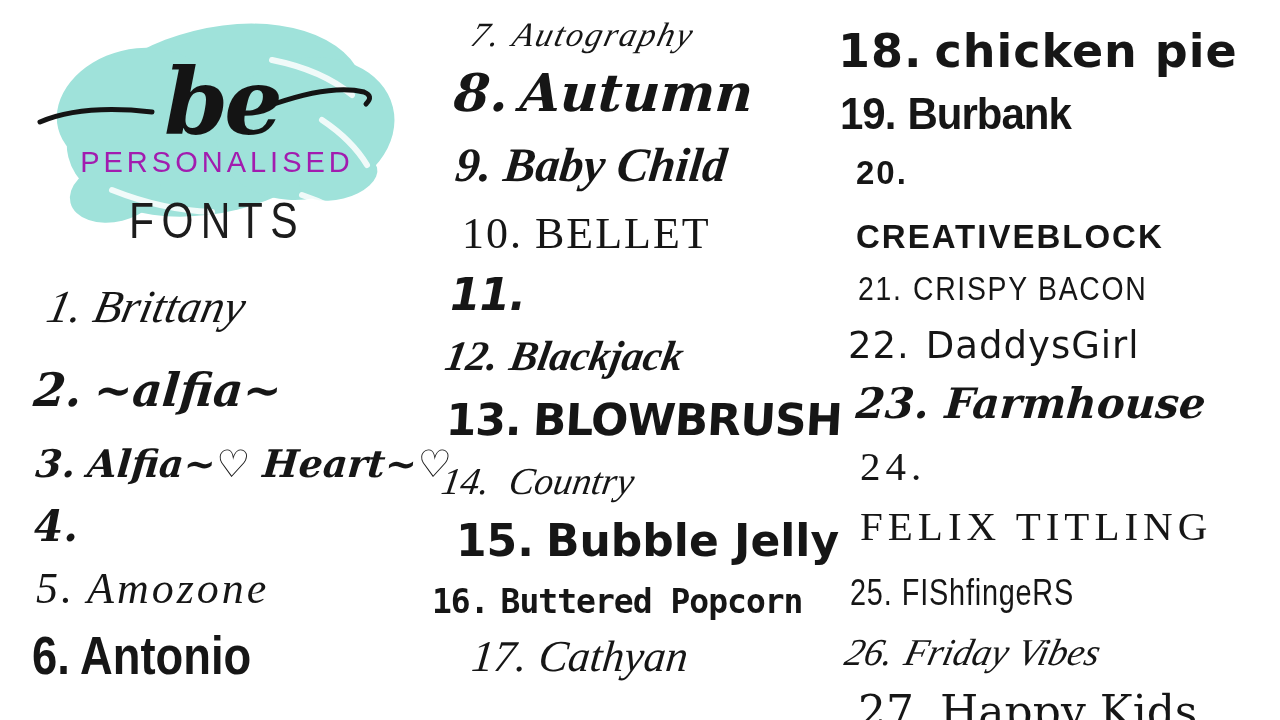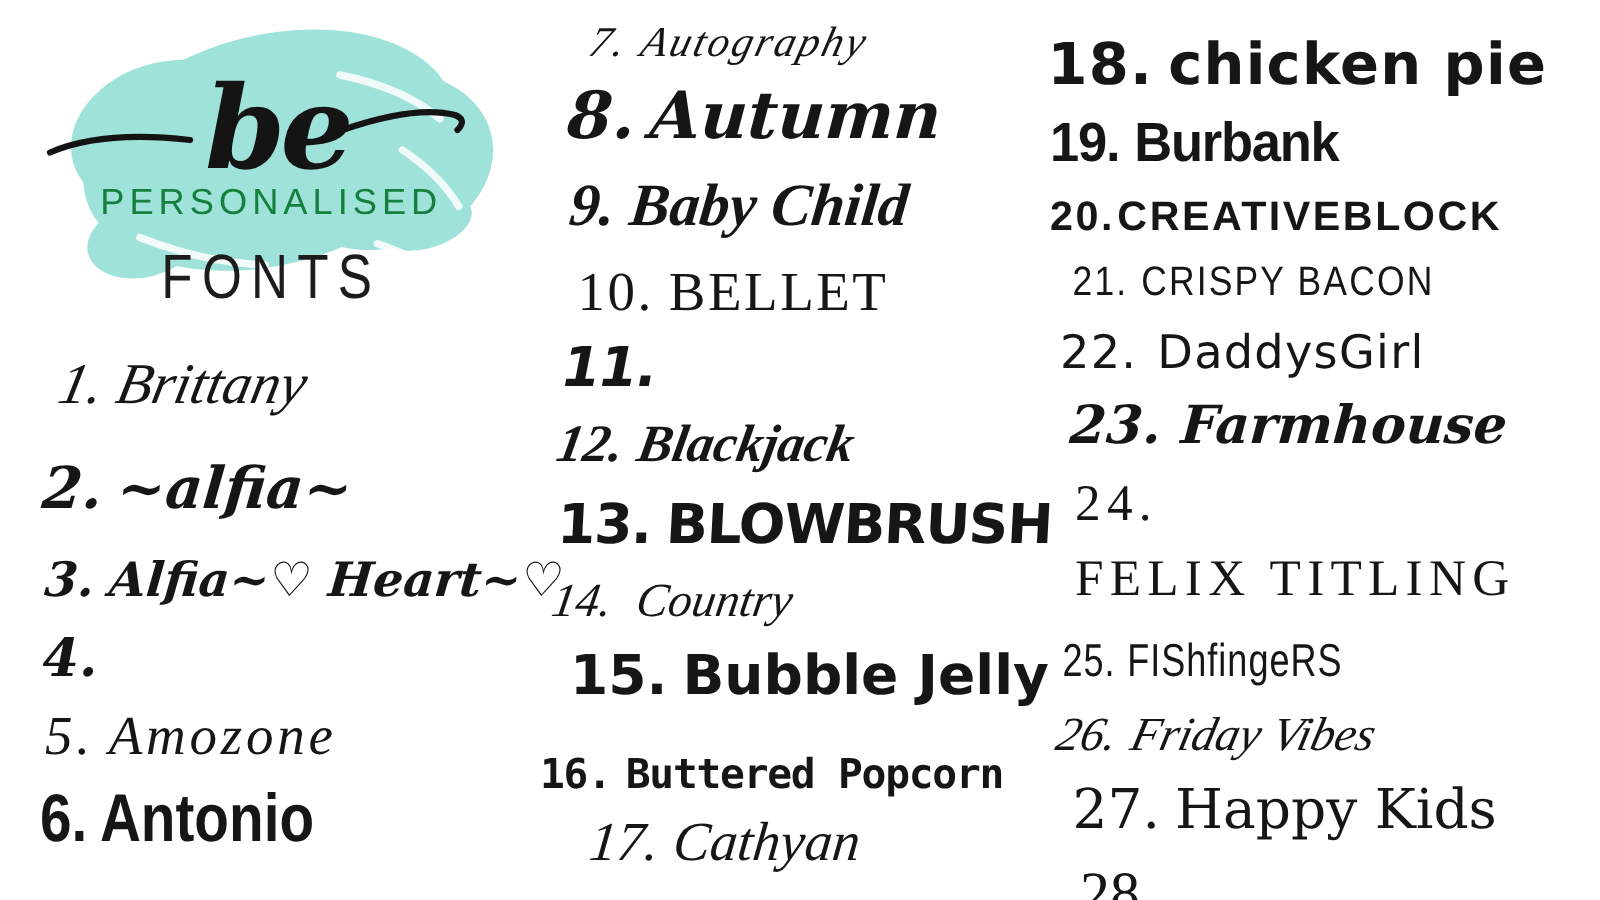--- a/index.html
+++ b/index.html
@@ -9,21 +9,21 @@
 
   .col { position:absolute; top:0; display:flex; flex-direction:column; }
   .col1 { left:22px;  width:420px; }
   .col2 { left:432px; width:405px; padding-top:16px; }
   .col3 { left:838px; width:440px; padding-top:24px;justify-content:space-between; }
 
   
   .logo { position:relative; width:390px; height:258px; }
   .logo svg { position:absolute; left:0; top:0; }
   .logo-be { position:absolute; left:142px; top:48px; font:italic 700 92px "DejaVu Serif", serif; color:#141414; letter-spacing:-4px; }
-  .logo-personalised { position:absolute; left:30px; top:146px; width:330px; text-align:center; font:400 29px "Liberation Sans", sans-serif; letter-spacing:4px; color:#15803d; }
+  .logo-personalised { position:absolute; left:30px; top:146px; width:330px; text-align:center; font:400 29px "Liberation Sans", sans-serif; letter-spacing:4px; color:#a21caf; }
   .logo-fonts { position:absolute; left:30px; top:192px; width:330px; text-align:center; font:400 50px "Liberation Sans", sans-serif; letter-spacing:9px; color:#1c1c1c; transform:scaleX(.82); transform-origin:center; }
 
   
   .item { display:flex; align-items:baseline; gap:12px; white-space:nowrap; color:#161616; line-height:1.12; }
   .num { flex:none; }
   .sample { display:inline-block; }
 
   .s1  { font:italic 400 46px "Liberation Serif", serif; transform:skewX(-12deg); margin:22px 0 0 26px; }
   .s2  { font:italic 700 46px "DejaVu Serif", serif; margin:30px 0 0 12px; transform:skewX(-5deg); }
   .s3  { font:italic 700 38px "DejaVu Serif", serif; margin:24px 0 0 14px; transform:skewX(-5deg); }
@@ -32,27 +32,27 @@
   .s6  { font:700 54px "Liberation Sans", sans-serif; margin:10px 0 0 10px; transform:scaleX(.84); transform-origin:left; }
 
   .s7  { font:italic 400 34px "Liberation Serif", serif; transform:skewX(-14deg); letter-spacing:2px; margin:0 0 0 40px; }
   .s8  { font:italic 700 52px "DejaVu Serif", serif; transform:skewX(-4deg); margin:8px 0 0 22px; }
   .s9  { font:italic 700 48px "Liberation Serif", serif; transform:skewX(-6deg); margin:14px 0 0 24px; }
   .s10 { font:400 44px "Liberation Serif", serif; letter-spacing:2px; margin:16px 0 0 30px; }
   .s11 { font:italic 700 44px "DejaVu Sans", sans-serif; margin:10px 0 0 18px; letter-spacing:-1px; }
   .s12 { font:italic 700 42px "Liberation Serif", serif; transform:skewX(-10deg); margin:12px 0 0 14px; }
   .s13 { font:700 44px "DejaVu Sans", sans-serif; transform:skewX(-3deg); margin:14px 0 0 14px; letter-spacing:-1px; }
   .s14 { font:italic 400 38px "Liberation Serif", serif; transform:skewX(-9deg); margin:14px 0 0 10px; gap:20px; }
-  .s15 { font:700 44px "DejaVu Sans", sans-serif; margin:12px 0 17px 24px;align-items:flex-end; }
+  .s15 { font:700 44px "DejaVu Sans", sans-serif; margin:12px 0 0 24px;align-items:flex-end; }
   .s16 { font:700 33px "DejaVu Sans Mono", monospace; margin:16px 0 0 0; letter-spacing:-1px; }
   .s17 { font:italic 400 44px "Liberation Serif", serif; transform:skewX(-6deg); margin:10px 0 0 40px; }
 
   .s18 { font:700 46px "DejaVu Sans", sans-serif; letter-spacing:1px; margin:0; }
   .s19 { font:700 42px "Liberation Sans", sans-serif; letter-spacing:-1px; margin:12px 0 0 2px; transform:scaleY(1.05); transform-origin:left; }
-  .s20 { font:700 33px "Liberation Sans", sans-serif; letter-spacing:2px; margin:16px 0 0 2px; gap:2px; }
+  .s20 { font:700 33px "Liberation Sans", sans-serif; letter-spacing:2px; margin:16px 0 0 18px; gap:26px;flex-direction:column; }
   .s21 { font:400 33px "Liberation Sans", sans-serif; letter-spacing:2px; margin:14px 0 0 20px; transform:scaleX(.86); transform-origin:left; }
   .s22 { font:400 37px "DejaVu Sans", sans-serif; letter-spacing:1px; margin:16px 0 0 10px; gap:16px; }
   .s23 { font:italic 700 42px "DejaVu Serif", serif; transform:skewX(-4deg); margin:12px 0 0 18px; gap:16px; }
   .s24 { font:400 41px "Liberation Serif", serif; letter-spacing:5px; margin:14px 0 0 22px;flex-direction:column; }
   .s25 { font:400 37px "Liberation Sans", sans-serif; letter-spacing:1px; margin:22px 0 0 12px; transform:scaleX(.78); transform-origin:left; }
   .s26 { font:italic 400 38px "Liberation Serif", serif; transform:skewX(-13deg); margin:16px 0 0 8px; }
   .s27 { font:400 44px "DejaVu Serif", serif; margin:12px 0 0 20px; }
   .s28 { font:italic 700 46px "DejaVu Serif", serif; margin:14px 0 0 26px; gap:4px;text-decoration:underline; }
   .s28 .num { font:400 48px "Liberation Serif", serif; font-style:normal; }
 </style>

